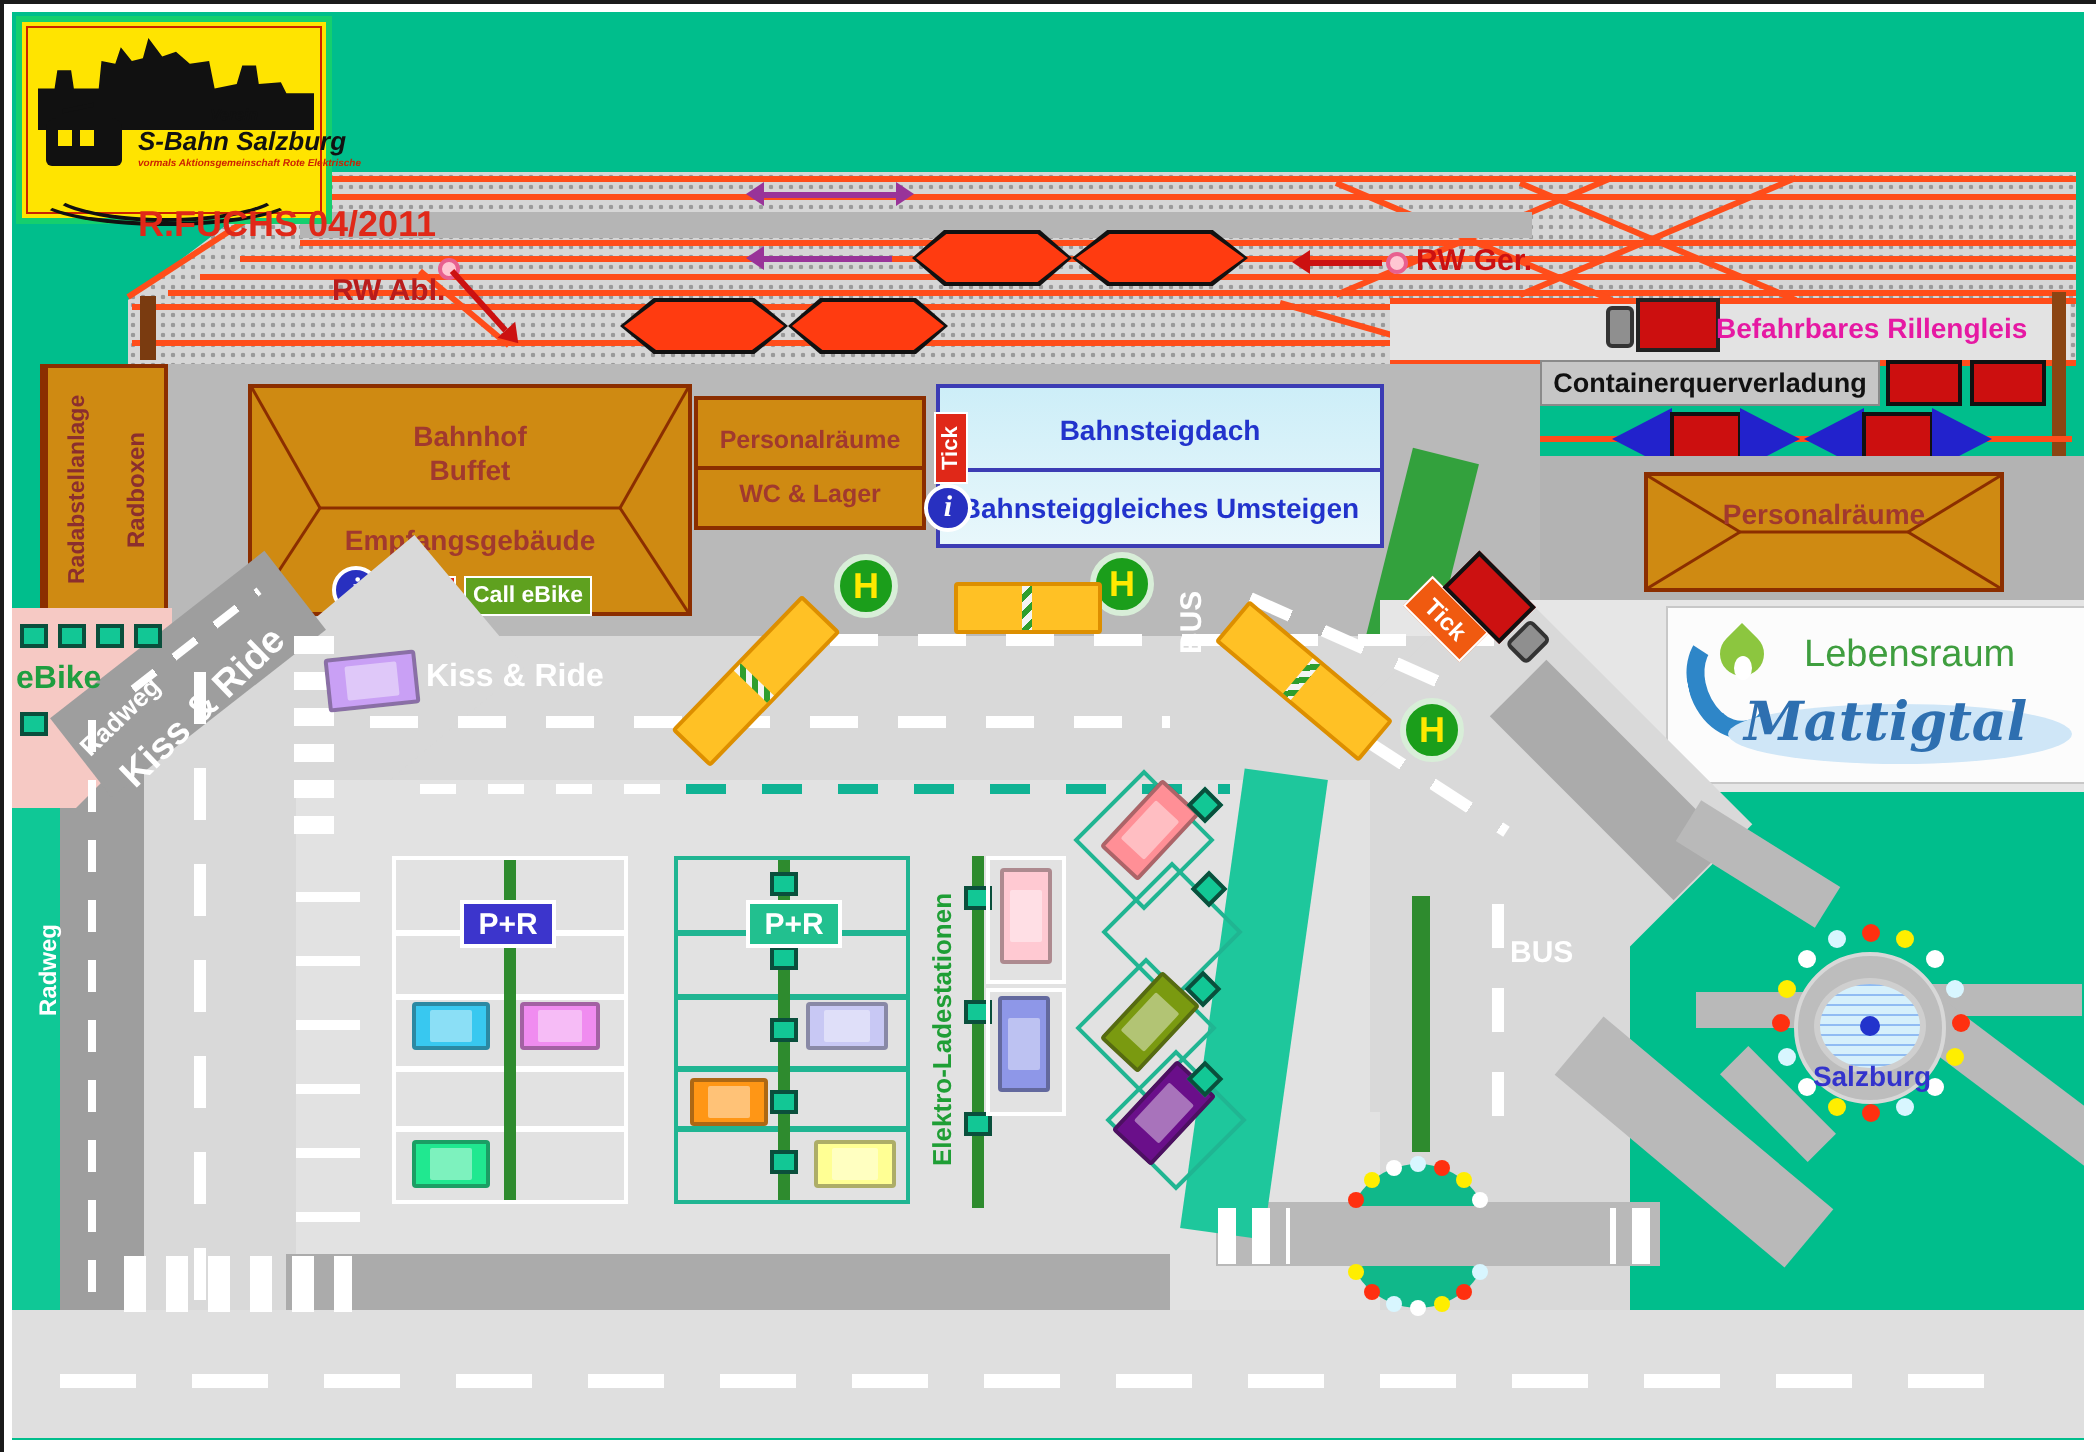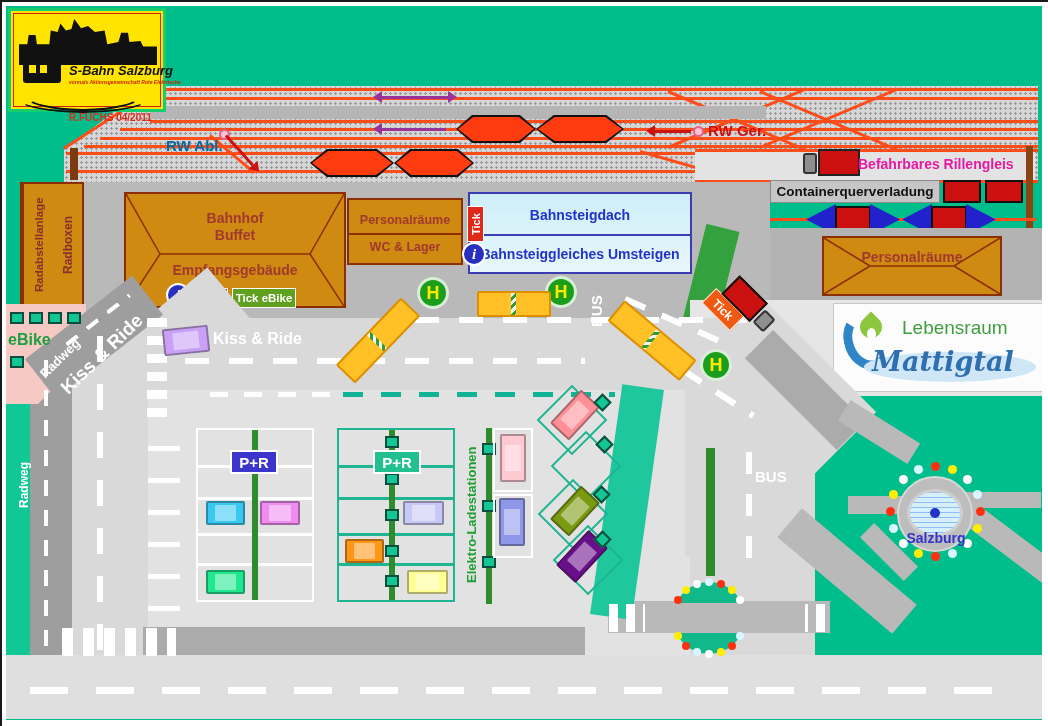--- a/index.html
+++ b/index.html
@@ -83,21 +83,21 @@
     </div>
   <div class="train" style="left:394px;top:149px;width:80px;height:28px;">
       <i></i>
     </div>
 
   <div class="arrow l r" style="left:382px;top:96px;width:66px;color:#993399;"></div>
   <div class="arrow l" style="left:382px;top:128px;width:64px;color:#993399;"></div>
   <div class="arrow l" style="left:655px;top:130px;width:36px;color:#cc1111;"></div>
   <div class="pcirc" style="left:693px;top:126px;"></div>
   <div class="t" style="left:708px;top:122px;font-size:15px;color:#cc1111;">RW Ger.</div>
-  <div class="t" style="left:166px;top:137px;font-size:15px;color:#0369a1;">RW Abl.</div>
+  <div class="t" style="left:166px;top:137px;font-size:15px;color:#b91c1c;">RW Abl.</div>
   <div class="pcirc" style="left:219px;top:129px;"></div>
   <div class="arrow r" style="left:226px;top:134px;width:40px;color:#cc1111;transform:rotate(48deg);transform-origin:left center;"></div>
 
   <div class="a" style="left:803px;top:153px;width:14px;height:21px;background:#8f8f8f;border:2px solid #333;border-radius:3px;"></div>
   <div class="a" style="left:818px;top:149px;width:42px;height:27px;background:#cc0f0f;border:2px solid #222;"></div>
   <div class="t" style="left:858px;top:156px;font-size:14px;color:#e619a3;">Befahrbares Rillengleis</div>
 
   <div class="a" style="left:770px;top:180px;width:170px;height:23px;background:#c6c6c6;border:1px solid #8a8a8a;display:flex;align-items:center;justify-content:center;">
     <span class="t" style="position:static;font-size:13.5px;color:#111;">Containerquerverladung</span>
   </div>
@@ -168,21 +168,21 @@
     <div class="a" style="left:0;top:40px;width:220px;height:2px;background:#3c3cb4;"></div>
     <div class="t" style="left:0;top:13px;width:220px;font-size:14px;color:#2233cc;text-align:center;">Bahnsteigdach</div>
     <div class="t" style="left:0;top:52px;width:220px;font-size:14px;color:#2233cc;text-align:center;">Bahnsteiggleiches Umsteigen</div>
   </div>
   <div class="tick vtxt" style="left:467px;top:206px;width:17px;height:36px;font-size:11px;">Tick</div>
   <div class="info" style="left:462px;top:242px;">i</div>
 
   <div class="info" style="left:166px;top:283px;">i</div>
   <div class="tick" style="left:194px;top:288px;width:34px;height:20px;">Tick</div>
   <div class="a" style="left:232px;top:288px;width:64px;height:20px;background:#5fa11f;border:1px solid #fff;display:flex;align-items:center;justify-content:center;">
-    <span class="t" style="position:static;font-size:11.5px;color:#fff;">Tick eBike</span>
+    <span class="t" style="position:static;font-size:11.5px;color:#fff;">Call eBike</span>
   </div>
 
   <div class="a" style="left:140px;top:318px;width:612px;height:74px;background:#d9d9d9;"></div>
   <div class="a" style="left:30px;top:332px;width:232px;height:86px;background:#d9d9d9;transform:rotate(-40deg);"></div>
   <div class="a" style="left:690px;top:335px;width:180px;height:92px;background:#d9d9d9;transform:rotate(45deg);"></div>
   <div class="a" style="left:683px;top:390px;width:132px;height:266px;background:#d9d9d9;"></div>
   <div class="a" style="left:62px;top:318px;width:88px;height:338px;background:#d9d9d9;"></div>
   <div class="a" style="left:28px;top:330px;width:44px;height:326px;background:#9e9e9e;"></div>
   <div class="a" style="left:6px;top:392px;width:24px;height:264px;background:#0fc896;"></div>
   <div class="a" style="left:6px;top:304px;width:80px;height:100px;background:#f6c9c4;clip-path:polygon(0 0,100% 0,100% 52%,40% 100%,0 100%);"></div>
@@ -314,21 +314,21 @@
     <div class="a" style="left:8px;top:8px;width:138px;height:46px;background:#111;clip-path:polygon(0% 100%,0% 55%,6% 55%,7% 35%,12% 35%,13% 55%,22% 55%,23% 25%,28% 28%,30% 10%,34% 25%,38% 22%,40% 0%,45% 20%,50% 15%,55% 28%,62% 25%,64% 55%,72% 50%,74% 30%,79% 30%,80% 50%,88% 48%,90% 60%,100% 60%,100% 100%);"></div>
     <div class="a" style="left:12px;top:66px;width:120px;height:34px;border:2px solid transparent;border-bottom-color:#111;border-radius:50%;"></div>
     <div class="a" style="left:6px;top:72px;width:132px;height:30px;border:2px solid transparent;border-bottom-color:#111;border-radius:50%;"></div>
     <div class="a" style="left:12px;top:48px;width:38px;height:24px;background:#111;border-radius:5px 5px 3px 3px;"></div>
     <div class="a" style="left:18px;top:54px;width:7px;height:8px;background:#ffe400;"></div>
     <div class="a" style="left:29px;top:54px;width:7px;height:8px;background:#ffe400;"></div>
     <div class="a" style="left:20px;top:42px;width:16px;height:2px;background:#111;transform:rotate(-12deg);"></div>
     <div class="t" style="left:94px;top:42px;font-size:8px;font-style:italic;color:#111;">Verein</div>
     <div class="t" style="left:58px;top:52px;font-size:13px;font-style:italic;color:#111;">S-Bahn Salzburg</div>
     <div class="t" style="left:58px;top:68px;font-size:5px;font-style:italic;color:#cc2200;">vormals Aktionsgemeinschaft Rote Elektrische</div>
-    <div class="t" style="left:18px;top:101px;font-size:10px;color:#e02818;padding-left:40px;">R.FUCHS 04/2011</div>
+    <div class="t" style="left:18px;top:91px;font-size:18px;color:#e02818;padding-left:40px;">R.FUCHS 04/2011</div>
   </div>
 
   <div class="a" style="left:0;top:0;width:6px;height:726px;background:#fff;"></div>
   <div class="a" style="left:1042px;top:0;width:6px;height:726px;background:#fff;"></div>
   <div class="a" style="left:0;top:720px;width:1048px;height:6px;background:#fff;"></div>
   <div class="a" style="left:0;top:0;width:1048px;height:6px;background:#fff;"></div>
   <div class="a" style="left:0;top:0;width:1048px;height:2px;background:#1a1a1a;"></div>
   <div class="a" style="left:0;top:0;width:2px;height:726px;background:#1a1a1a;"></div>
 
 </div>

